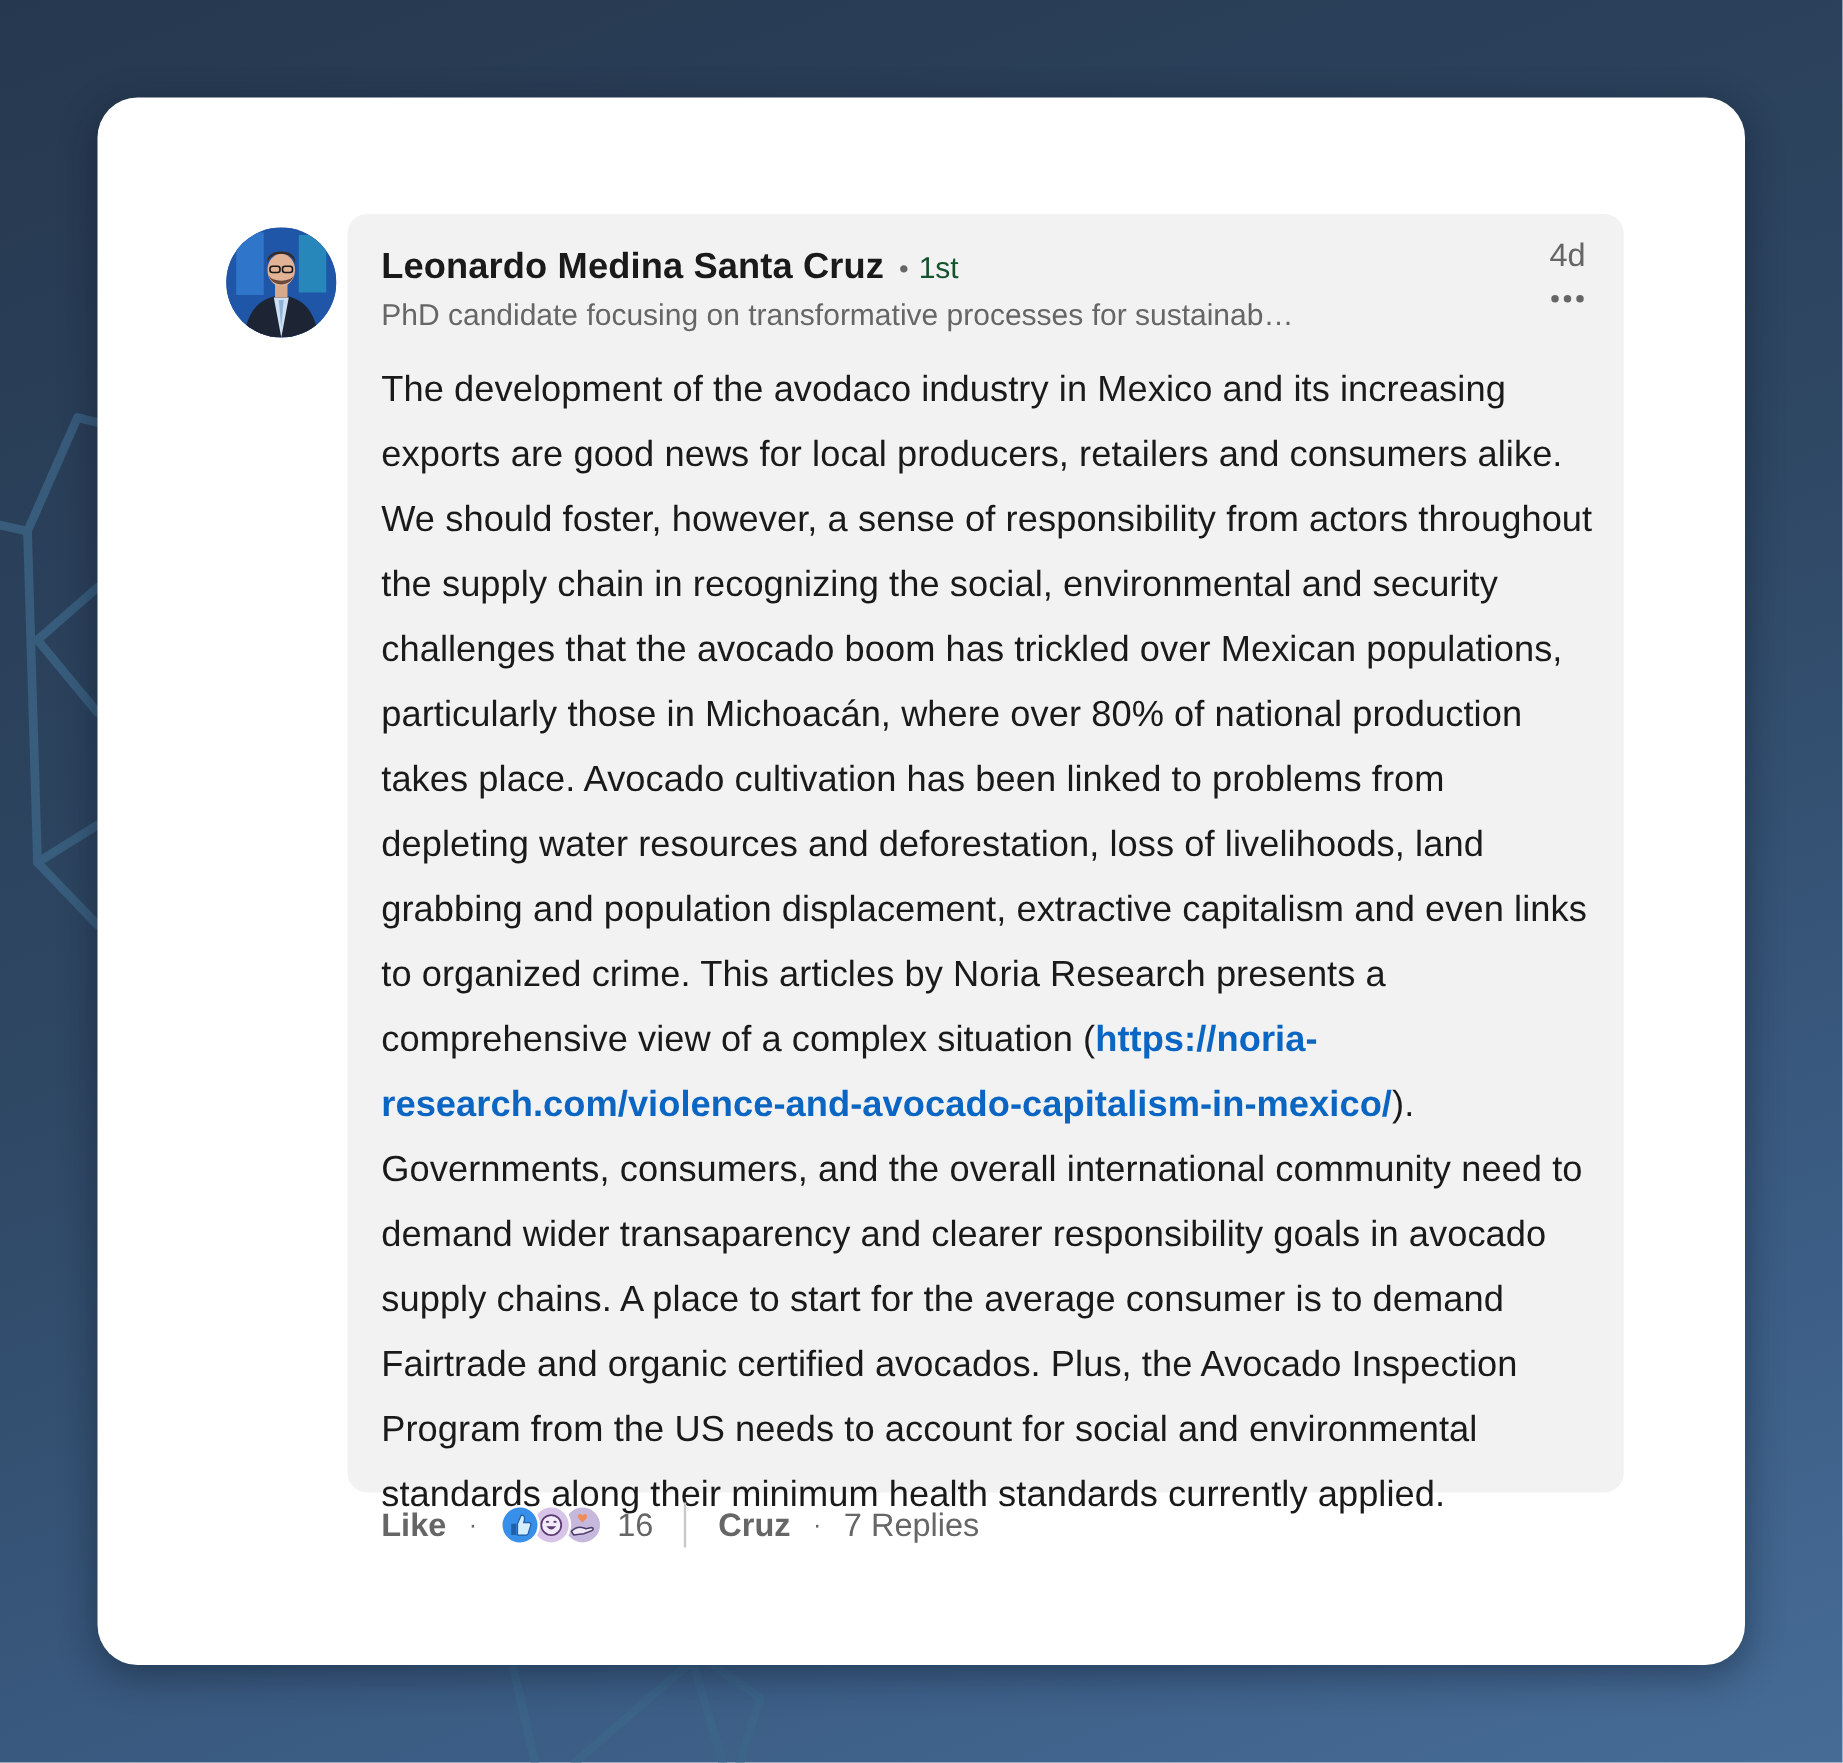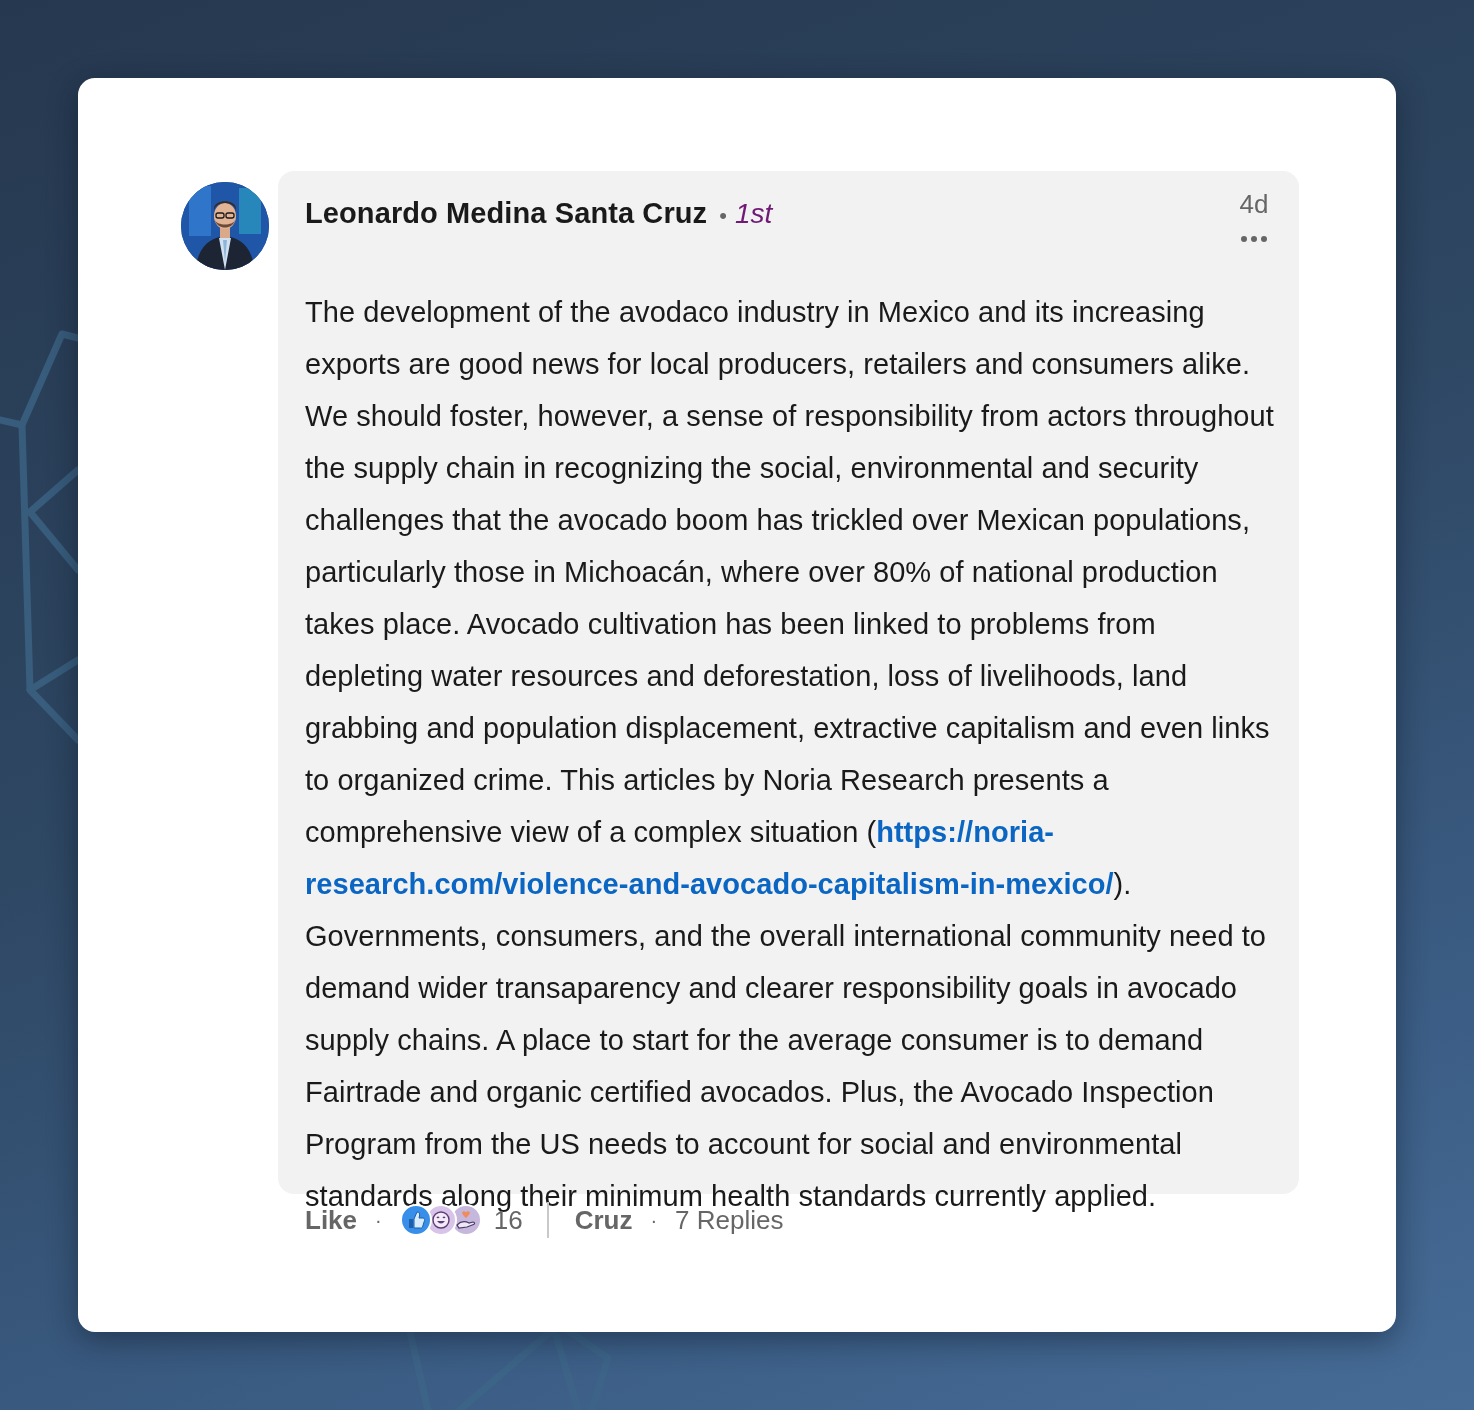--- a/index.html
+++ b/index.html
@@ -5,37 +5,37 @@
     * { box-sizing: border-box; margin: 0; padding: 0; }
     html, body { width: 1474px; height: 1410px; overflow: hidden; }
     body {
       position: relative;
       font-family: "Liberation Sans", "DejaVu Sans", sans-serif;
       background: linear-gradient(160deg, #26384f 0%, #2e4763 45%, #3c5e86 80%, #466c96 100%);
     }
     .bg-lines { position: absolute; left: 0; top: 0; width: 1474px; height: 1410px; }
     .card {
       position: absolute; left: 78px; top: 78px; width: 1318px; height: 1254px;
-      background: #ffffff; border-radius: 17px;
+      background: #ffffff; border-radius: 32px;
       box-shadow: 0 8px 30px rgba(10, 20, 35, 0.45);
     }
     .avatar {
       position: absolute; left: 103px; top: 104px; width: 88px; height: 88px;
       border-radius: 50%; overflow: hidden;
       background: radial-gradient(circle at 50% 40%, #2f6fc0 0%, #1d4a9a 55%, #163a7a 100%);
     }
     .avatar svg { width: 88px; height: 88px; display: block; }
     .bubble {
       position: absolute; left: 200px; top: 93px; width: 1021px; height: 1023px;
       background: #f2f2f2; border-radius: 16px;
     }
     .author-row { position: absolute; left: 27px; top: 26px; display: flex; align-items: baseline; }
     .author-name { font-size: 29px; font-weight: 700; color: #1a1a1a; letter-spacing: 0.1px; }
     .degree-dot { font-size: 22px; color: #666666; margin: 0 8px 0 12px; }
-    .degree { font-size: 28px; color: #701a75; font-style: italic; }
+    .degree { font-size: 24px; color: #14532d; }
     .headline {
       position: absolute; left: 27px; top: 68px; width: 860px;
       font-size: 24px; color: #666666; white-space: nowrap; overflow: hidden; text-overflow: ellipsis;
     }
     .meta { position: absolute; right: 30px; top: 18px; display: flex; align-items: center; gap: 12px; flex-direction: column; }
     .time { font-size: 26px; color: #666666; }
     .more-btn { display: flex; gap: 4px; align-items: center; padding: 4px 2px; cursor: pointer; }
     .more-btn span { width: 6px; height: 6px; border-radius: 50%; background: #666666; display: block; }
     .body-text {
       position: absolute; left: 27px; top: 115px; width: 970px;
@@ -97,20 +97,21 @@
       <rect x="45" y="31" width="8" height="5" rx="2" fill="none" stroke="#1a1a1a" stroke-width="1.3"></rect>
     </svg>
   </div>
 
   <div class="bubble">
     <div class="author-row">
       <span class="author-name">Leonardo Medina Santa Cruz</span>
       <span class="degree-dot">•</span>
       <span class="degree">1st</span>
     </div>
+    <div class="headline">PhD candidate focusing on transformative processes for sustainab…</div>
 
     <div class="meta">
       <span class="time">4d</span>
       <div class="more-btn">
         <span></span>
         <span></span>
         <span></span>
       </div>
     </div>
 

